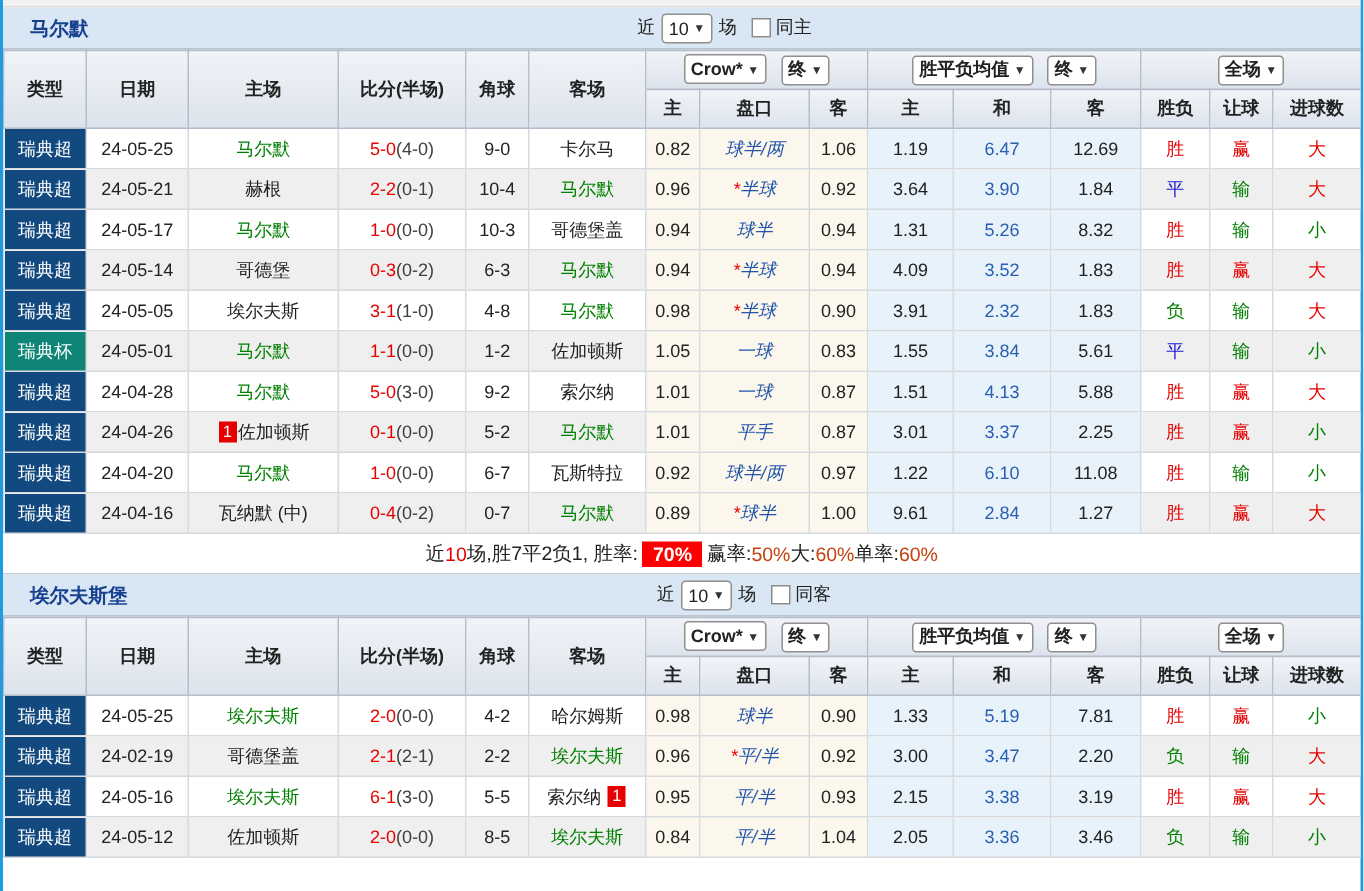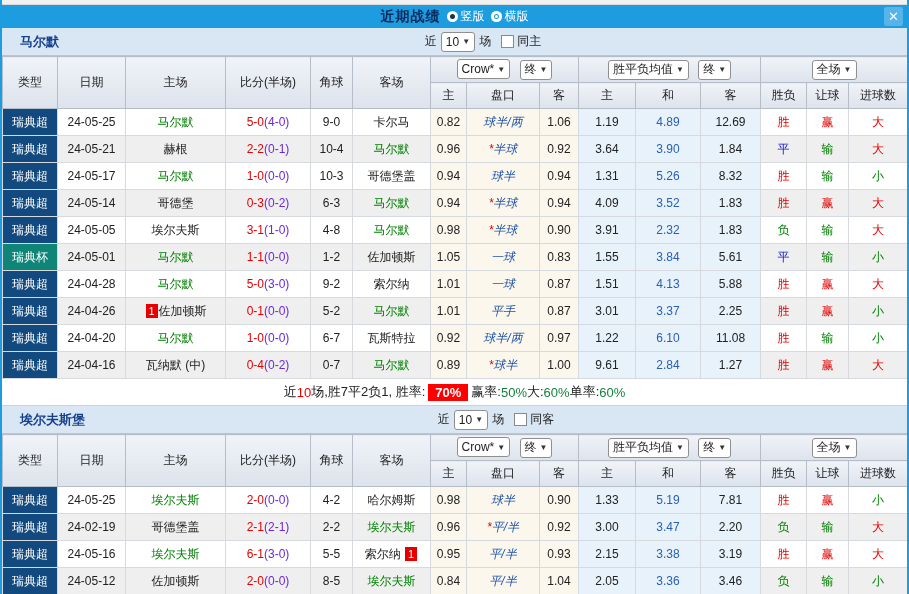--- a/index.html
+++ b/index.html
@@ -18,59 +18,47 @@
   .team-name{color:#17418f;font-weight:bold;margin-left:18px;font-size:13px;white-space:nowrap;}
   .filters{flex:1;display:flex;align-items:center;justify-content:center;white-space:nowrap;}
   .filters .lbl{margin:0 1px;}
   .sel-box{background:#fff;border:1px solid #8f8f8f;border-radius:3px;padding:0 4px;height:18px;display:inline-flex;
            align-items:center;gap:3px;margin:0 3px;cursor:pointer;}
   .arrow{font-size:8px;color:#333;}
   .cb{width:13px;height:13px;display:inline-block;border:1px solid #8a8a8a;background:#fff;margin:0 2px 0 9px;
       box-sizing:border-box;text-align:center;line-height:11px;font-size:10px;font-weight:bold;cursor:pointer;}
   .cb.on{background:#1b8ce8;border-color:#1b8ce8;color:#fff;}
   table{border-collapse:collapse;table-layout:fixed;width:905px;}
-  thead th{background:linear-gradient(#f0f3f8,#dde3ec);border:1px solid #b5bdc9;font-weight:normal;height:25px;
+  thead th{background:linear-gradient(#f0f3f8,#dde3ec);border:1px solid #b5bdc9;font-weight:bold;height:25px;
            font-size:12px;padding:0;overflow:hidden;}
   tbody td{border:1px solid #d6dade;text-align:center;height:26px;padding:0;overflow:hidden;white-space:nowrap;}
   tbody tr:nth-child(even){background:#efefef;}
   td.type{color:#fff;}
   .c-cream{background:#fbf7ec;}
   .c-blue{background:#e7f2fa;}
   .t-green{color:#008000;}
   .ft{color:#e60000;}
-  .ht{color:#6d28d9;}
+  .ht{color:#404040;}
   .hc{color:#2255aa;font-style:italic;}
   .star{color:#e60000;}
   .avg-mid{color:#2a5fb0;}
   .badge1{display:inline-block;background:#e60000;color:#fff;width:12px;height:14px;line-height:14px;font-size:11px;
           margin:0 1px;vertical-align:middle;}
   .summary-row{height:27px;display:flex;align-items:center;justify-content:center;font-size:13px;background:#fff;
                border-bottom:1px solid #c9d2da;box-sizing:border-box;}
   .summary-row .t-red{color:#e60000;}
-  .summary-row .t-blue2{color:#15803d;}
+  .summary-row .t-blue2{color:#c2410c;}
   .badge-pct{background:#ff0000;color:#fff;padding:1px 7px;font-weight:bold;margin:0 3px;}
 </style>
 </head>
 <body>
 
 <div class="win">
   <div class="top-strip"></div>
 
-  <div class="titlebar">
-    <span class="title">近期战绩</span>
-    <span class="radio-wrap">
-      <span class="rad sel"></span>
-      <span>竖版</span>
-    </span>
-    <span class="radio-wrap">
-      <span class="rad un"></span>
-      <span>横版</span>
-    </span>
-    <span class="close">✕</span>
-  </div>
 
   <div class="filter-row">
     <span class="team-name">马尔默</span>
     <div class="filters">
       <span class="lbl">近</span>
       <span class="sel-box">
         <span>10</span>
         <span class="arrow">▼</span>
       </span>
       <span class="lbl">场</span>
@@ -149,21 +137,21 @@
           <td class="type" style="background:#12497e">瑞典超</td>
           <td class="">24-05-25</td>
           <td class=""><span class="t-green">马尔默</span></td>
           <td class=""><span class="ft">5-0</span><span class="ht">(4-0)</span></td>
           <td class="">9-0</td>
           <td class=""><span class="">卡尔马</span></td>
           <td class="c-cream">0.82</td>
           <td class="c-cream hc">球半/两</td>
           <td class="c-cream">1.06</td>
           <td class="c-blue">1.19</td>
-          <td class="c-blue avg-mid">4.89</td>
+          <td class="c-blue avg-mid">6.47</td>
           <td class="c-blue">12.69</td>
           <td class=""><span style="color:#e60000">胜</span></td>
           <td class=""><span style="color:#e60000">赢</span></td>
           <td class=""><span style="color:#e60000">大</span></td>
         </tr>
         <tr>
           <td class="type" style="background:#12497e">瑞典超</td>
           <td class="">24-05-21</td>
           <td class=""><span class="">赫根</span></td>
           <td class=""><span class="ft">2-2</span><span class="ht">(0-1)</span></td>

